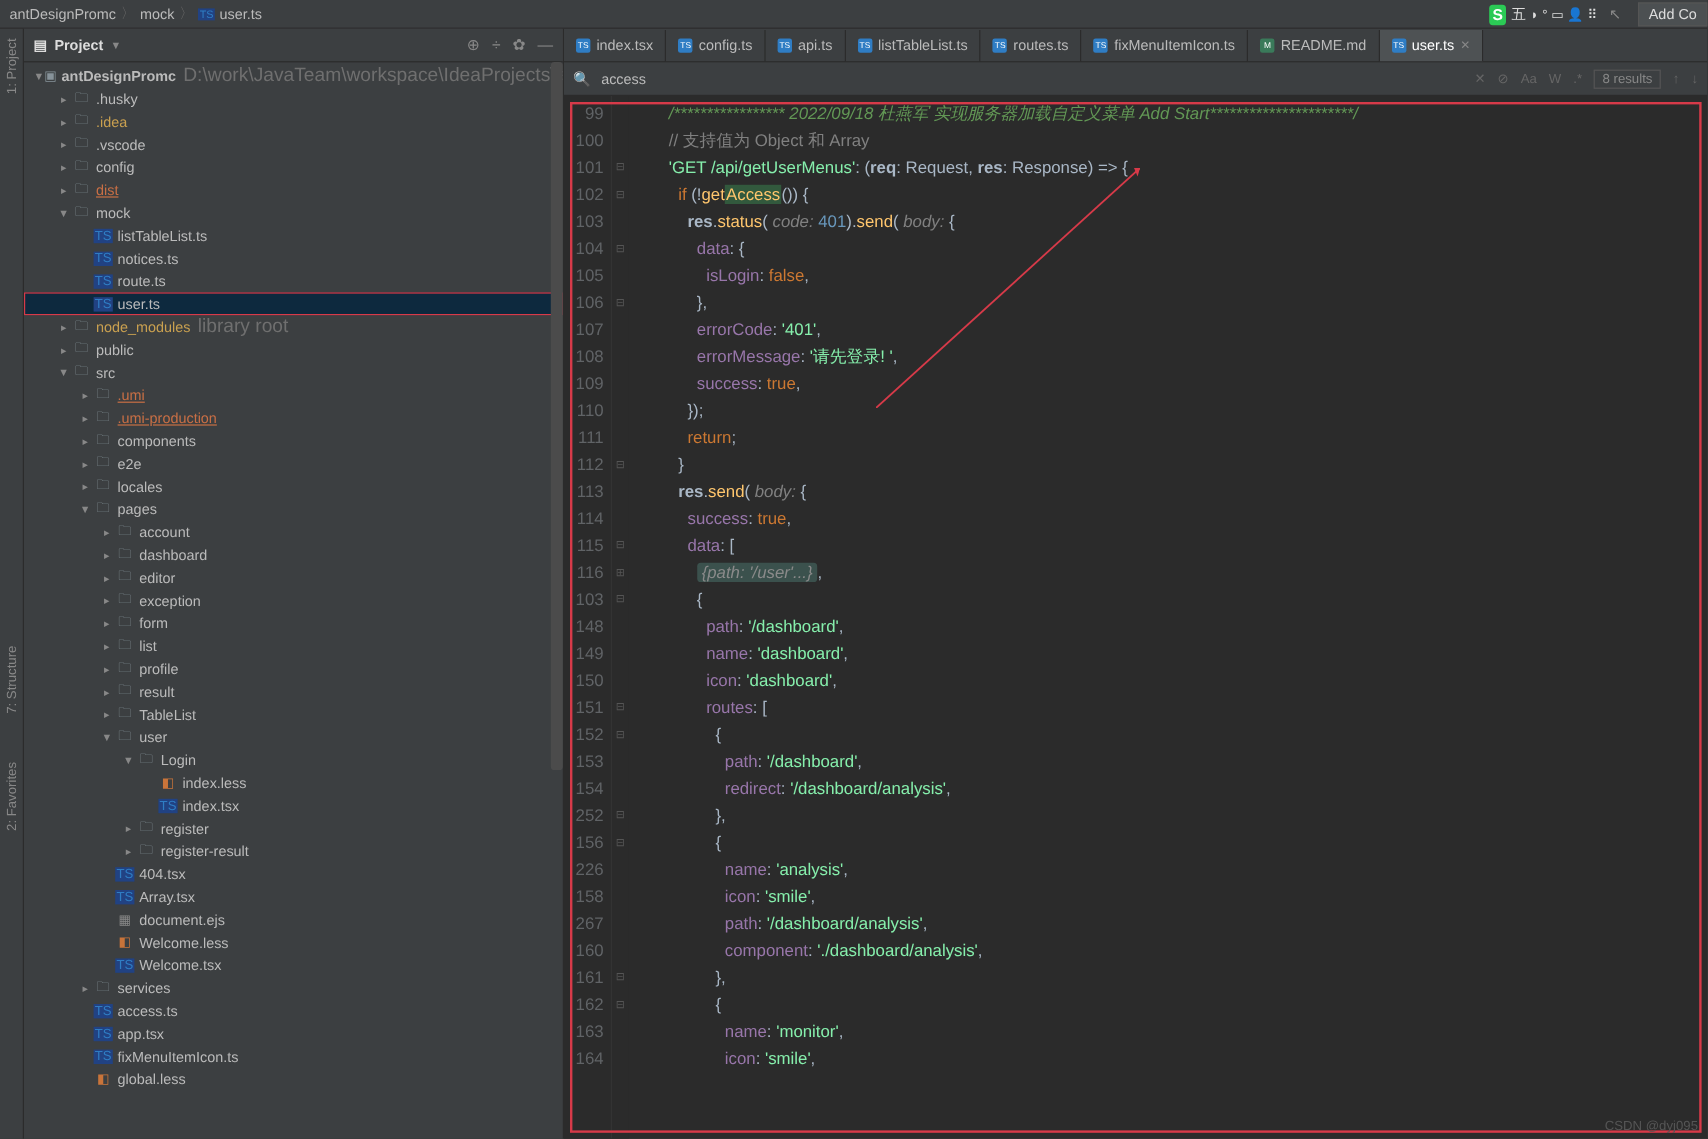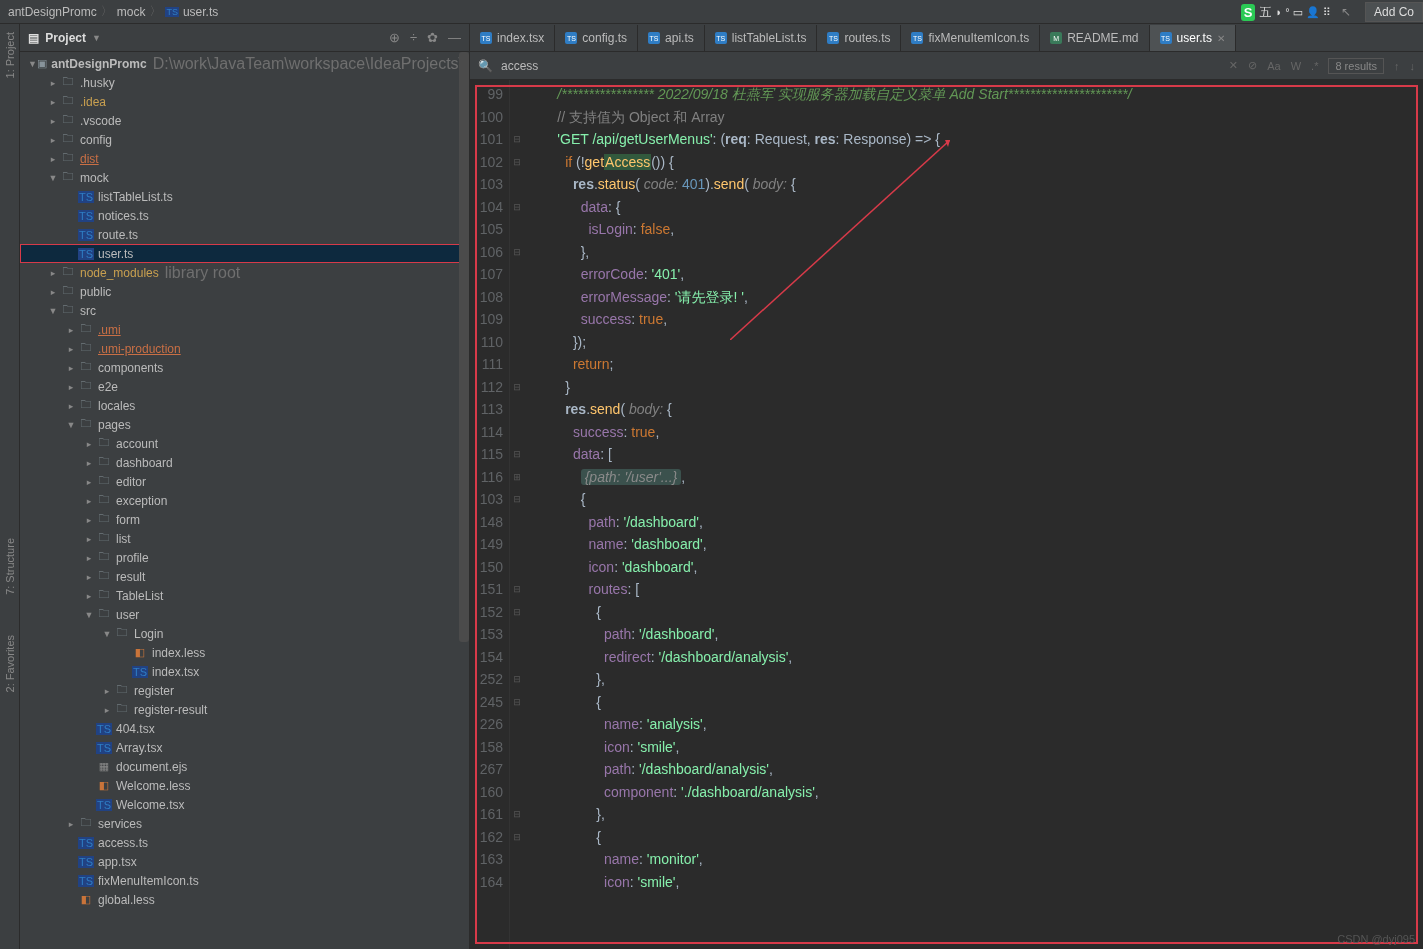--- a/index.html
+++ b/index.html
@@ -433,21 +433,21 @@
             <div>116</div>
             <div>103</div>
             <div>148</div>
             <div>149</div>
             <div>150</div>
             <div>151</div>
             <div>152</div>
             <div>153</div>
             <div>154</div>
             <div>252</div>
-            <div>245</div>
+            <div>156</div>
             <div>226</div>
             <div>158</div>
             <div>267</div>
             <div>160</div>
             <div>161</div>
             <div>162</div>
             <div>163</div>
             <div>164</div>
           </div>
         <div class="fold-col" id="foldcol">

